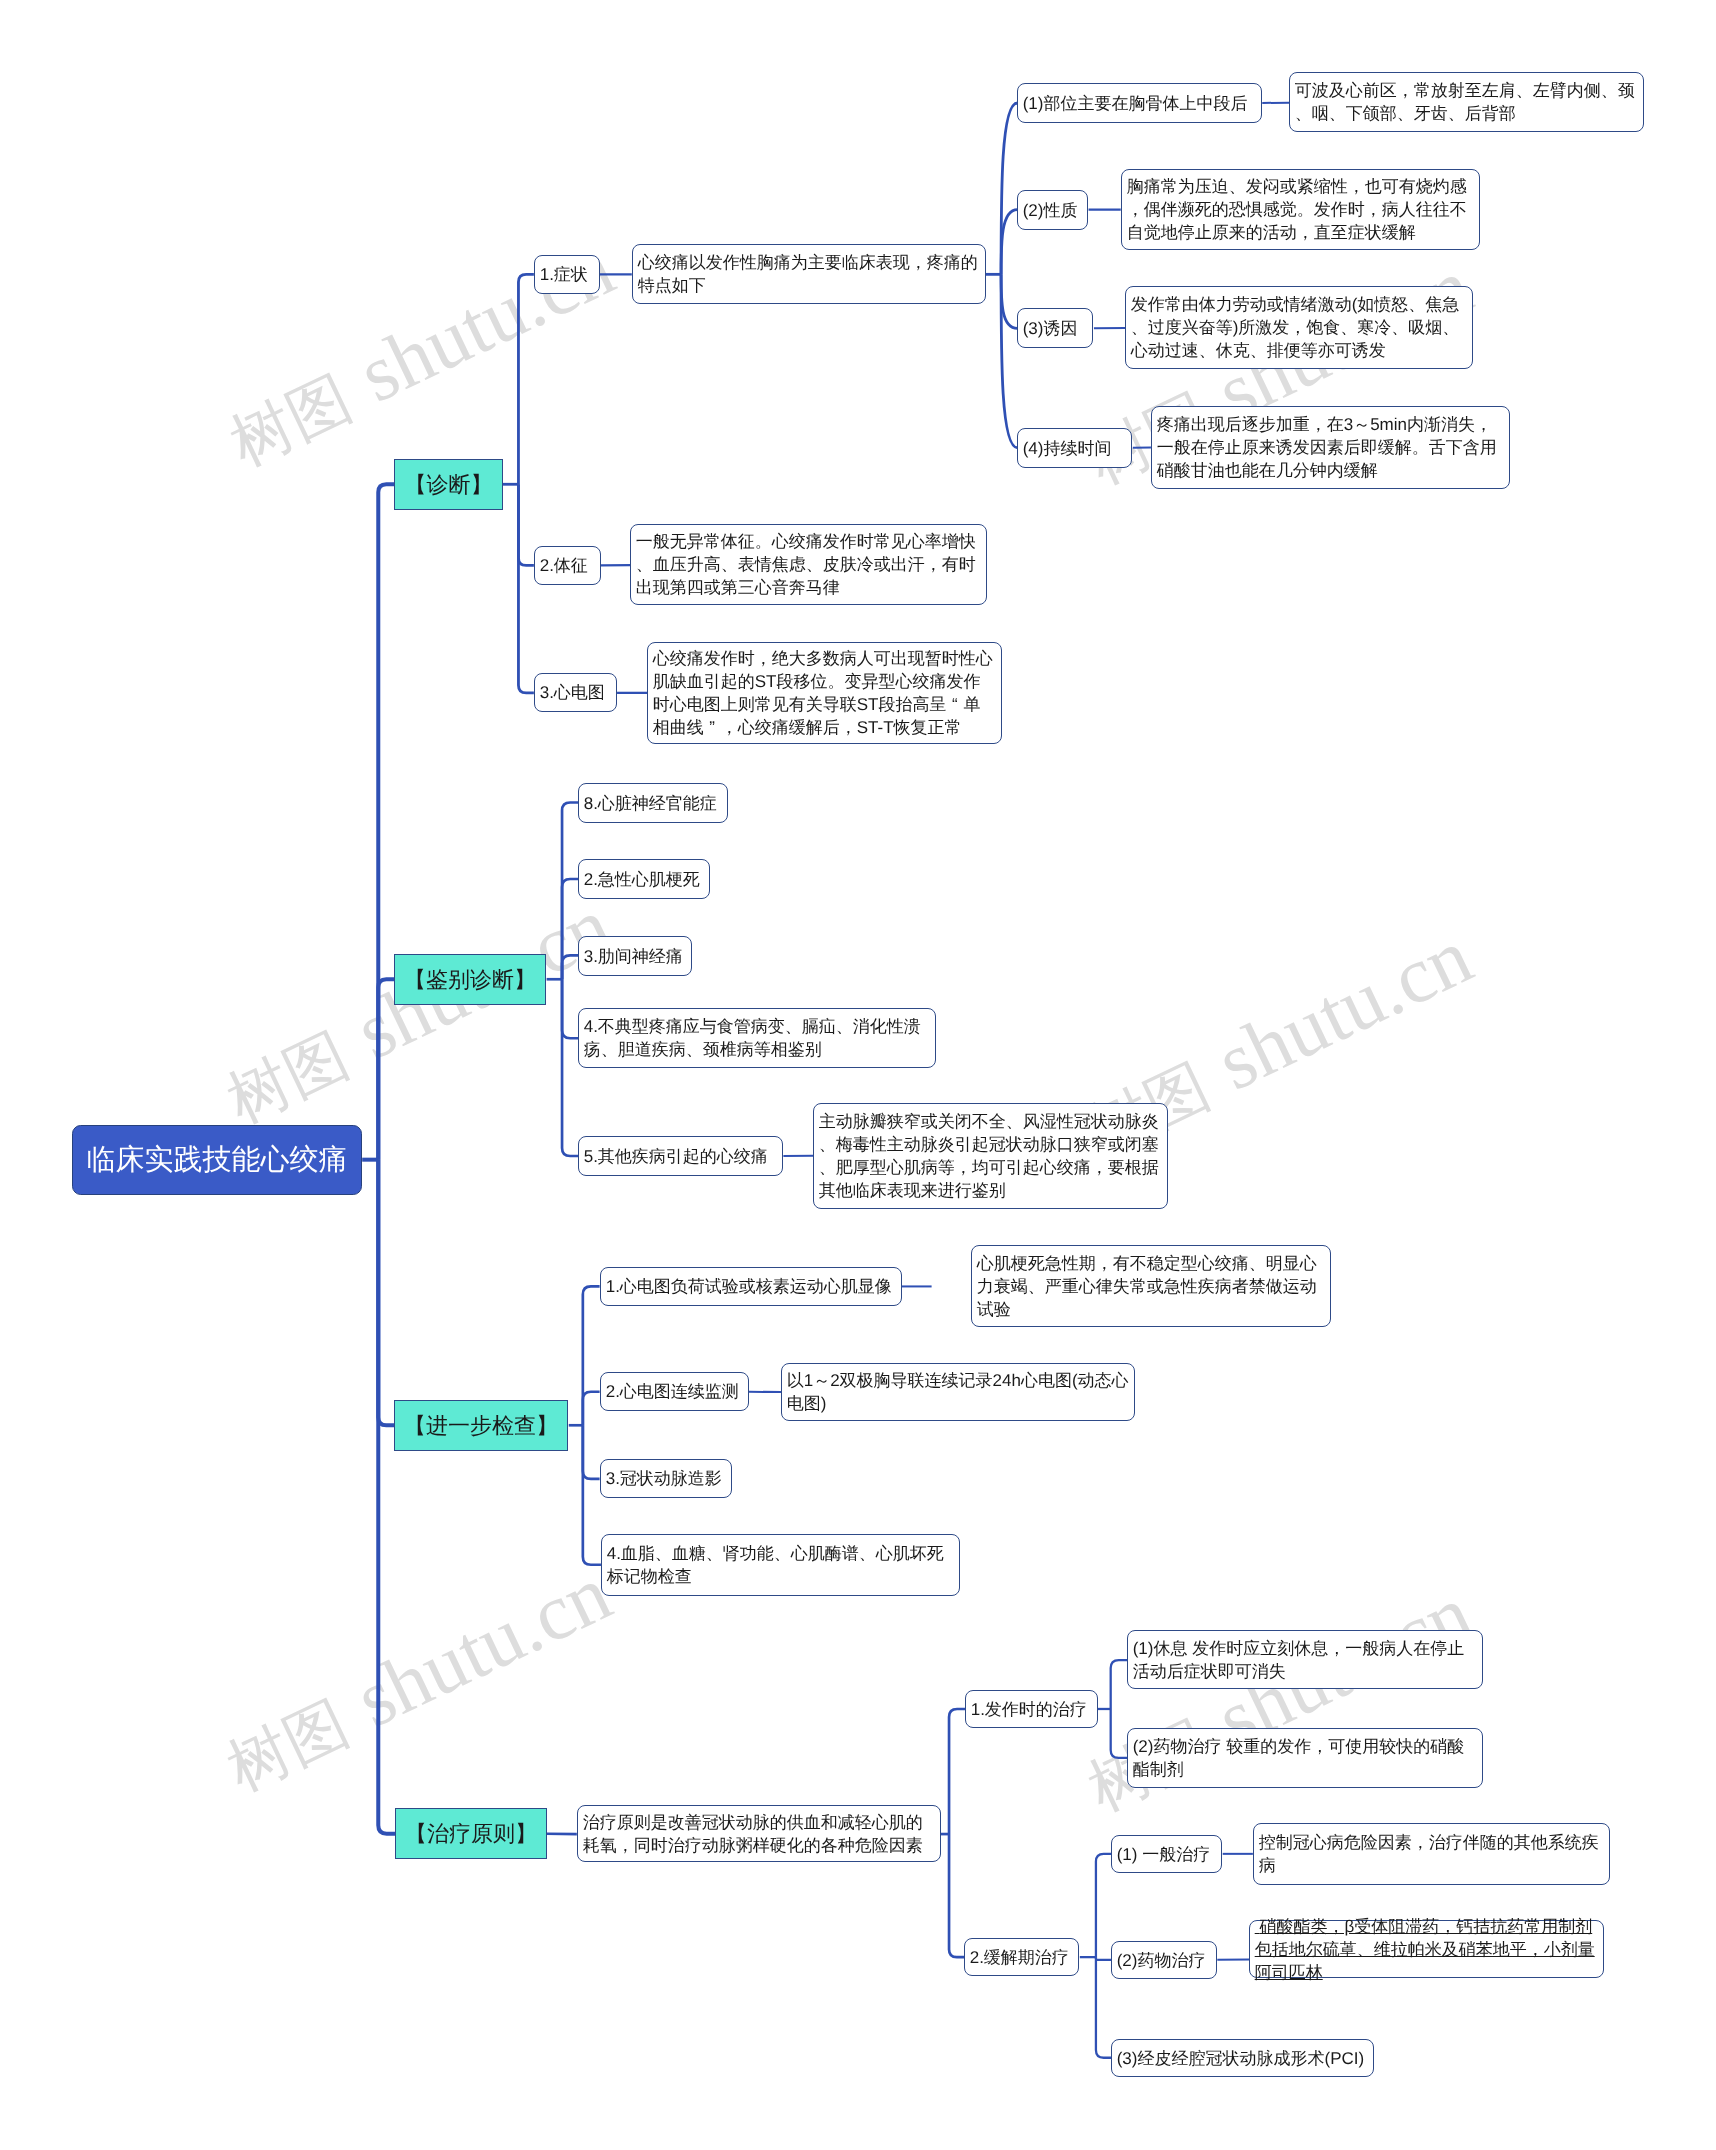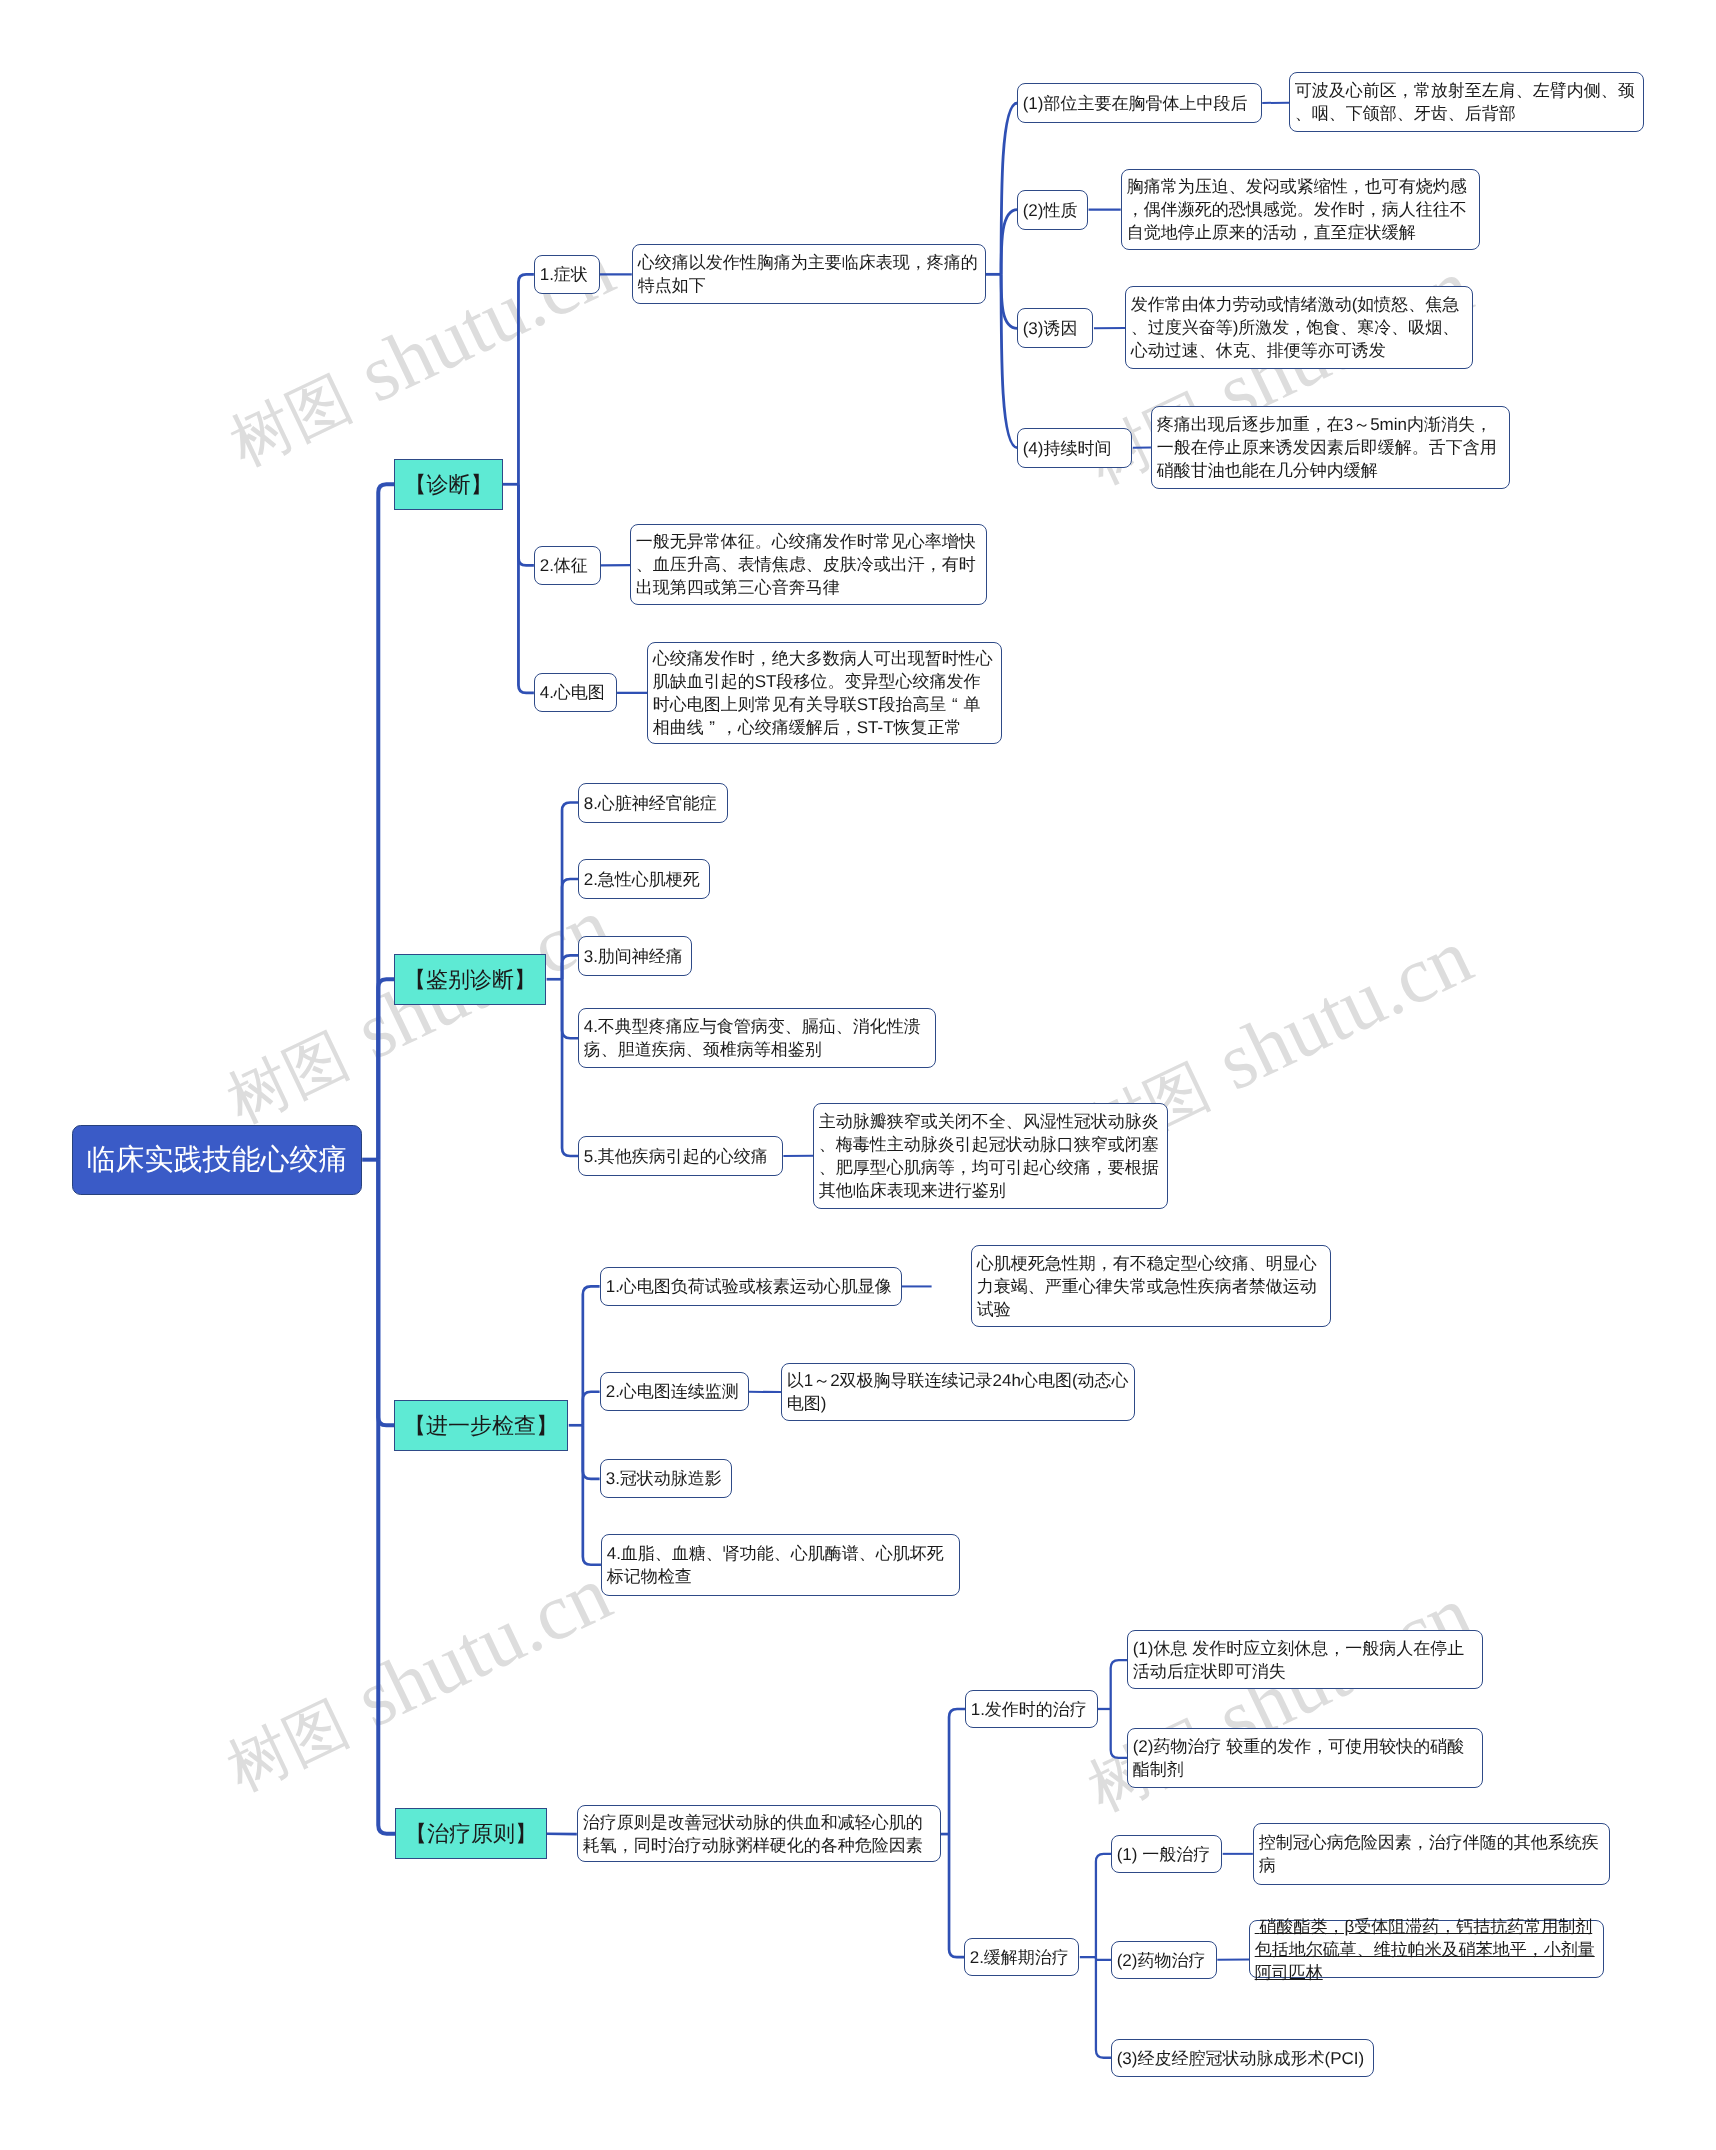--- a/index.html
+++ b/index.html
@@ -107,21 +107,21 @@
       <div class="node leaf nowrap" style="left: 1017px; top: 83px; width: 245px; height: 40px;"><span class="txt">(1)部位主要在胸骨体上中段后</span></div>
       <div class="node leaf" style="left: 1289px; top: 72px; width: 355px; height: 60px;"><span class="txt">可波及心前区，常放射至左肩、左臂内侧、颈、咽、下颌部、牙齿、后背部</span></div>
       <div class="node leaf nowrap" style="left: 1017px; top: 190px; width: 71px; height: 40px;"><span class="txt">(2)性质</span></div>
       <div class="node leaf" style="left: 1121px; top: 169px; width: 359px; height: 81px;"><span class="txt">胸痛常为压迫、发闷或紧缩性，也可有烧灼感，偶伴濒死的恐惧感觉。发作时，病人往往不自觉地停止原来的活动，直至症状缓解</span></div>
       <div class="node leaf nowrap" style="left: 1017px; top: 308px; width: 76px; height: 40px;"><span class="txt">(3)诱因</span></div>
       <div class="node leaf" style="left: 1125px; top: 286px; width: 348px; height: 83px;"><span class="txt">发作常由体力劳动或情绪激动(如愤怒、焦急、过度兴奋等)所激发，饱食、寒冷、吸烟、心动过速、休克、排便等亦可诱发</span></div>
       <div class="node leaf nowrap" style="left: 1017px; top: 428px; width: 115px; height: 40px;"><span class="txt">(4)持续时间</span></div>
       <div class="node leaf" style="left: 1151px; top: 406px; width: 359px; height: 83px;"><span class="txt">疼痛出现后逐步加重，在3～5min内渐消失，一般在停止原来诱发因素后即缓解。舌下含用硝酸甘油也能在几分钟内缓解</span></div>
       <div class="node leaf nowrap" style="left: 534px; top: 546px; width: 67px; height: 39px;"><span class="txt">2.体征</span></div>
       <div class="node leaf" style="left: 630px; top: 524px; width: 357px; height: 81px;"><span class="txt">一般无异常体征。心绞痛发作时常见心率增快、血压升高、表情焦虑、皮肤冷或出汗，有时出现第四或第三心音奔马律</span></div>
-      <div class="node leaf nowrap" style="left: 534px; top: 673px; width: 83px; height: 39px;"><span class="txt">4.心电图</span></div>
+      <div class="node leaf nowrap" style="left: 534px; top: 673px; width: 83px; height: 39px;"><span class="txt">3.心电图</span></div>
       <div class="node leaf" style="left: 647px; top: 642px; width: 355px; height: 102px;"><span class="txt">心绞痛发作时，绝大多数病人可出现暂时性心肌缺血引起的ST段移位。变异型心绞痛发作时心电图上则常见有关导联ST段抬高呈<span class="fw">“</span>单相曲线<span class="fw">”</span>，心绞痛缓解后，ST-T恢复正常</span></div>
       <div class="node leaf nowrap" style="left: 578px; top: 783px; width: 150px; height: 40px;"><span class="txt">8.心脏神经官能症</span></div>
       <div class="node leaf nowrap" style="left: 578px; top: 859px; width: 132px; height: 40px;"><span class="txt">2.急性心肌梗死</span></div>
       <div class="node leaf nowrap" style="left: 578px; top: 936px; width: 114px; height: 40px;"><span class="txt">3.肋间神经痛</span></div>
       <div class="node leaf" style="left: 578px; top: 1008px; width: 358px; height: 60px;"><span class="txt">4.不典型疼痛应与食管病变、膈疝、消化性溃疡、胆道疾病、颈椎病等相鉴别</span></div>
       <div class="node leaf nowrap" style="left: 578px; top: 1136px; width: 205px; height: 40px;"><span class="txt">5.其他疾病引起的心绞痛</span></div>
       <div class="node leaf" style="left: 813px; top: 1103px; width: 355px; height: 106px;"><span class="txt">主动脉瓣狭窄或关闭不全、风湿性冠状动脉炎、梅毒性主动脉炎引起冠状动脉口狭窄或闭塞、肥厚型心肌病等，均可引起心绞痛，要根据其他临床表现来进行鉴别</span></div>
       <div class="node leaf nowrap" style="left: 600px; top: 1267px; width: 302px; height: 39px;"><span class="txt">1.心电图负荷试验或核素运动心肌显像</span></div>
       <div class="node leaf" style="left: 931px; top: 1245px; width: 360px; height: 82px; margin-left: 40px;"><span class="txt">心肌梗死急性期，有不稳定型心绞痛、明显心力衰竭、严重心律失常或急性疾病者禁做运动试验</span></div>
       <div class="node leaf nowrap" style="left: 600px; top: 1372px; width: 149px; height: 39px;"><span class="txt">2.心电图连续监测</span></div>

